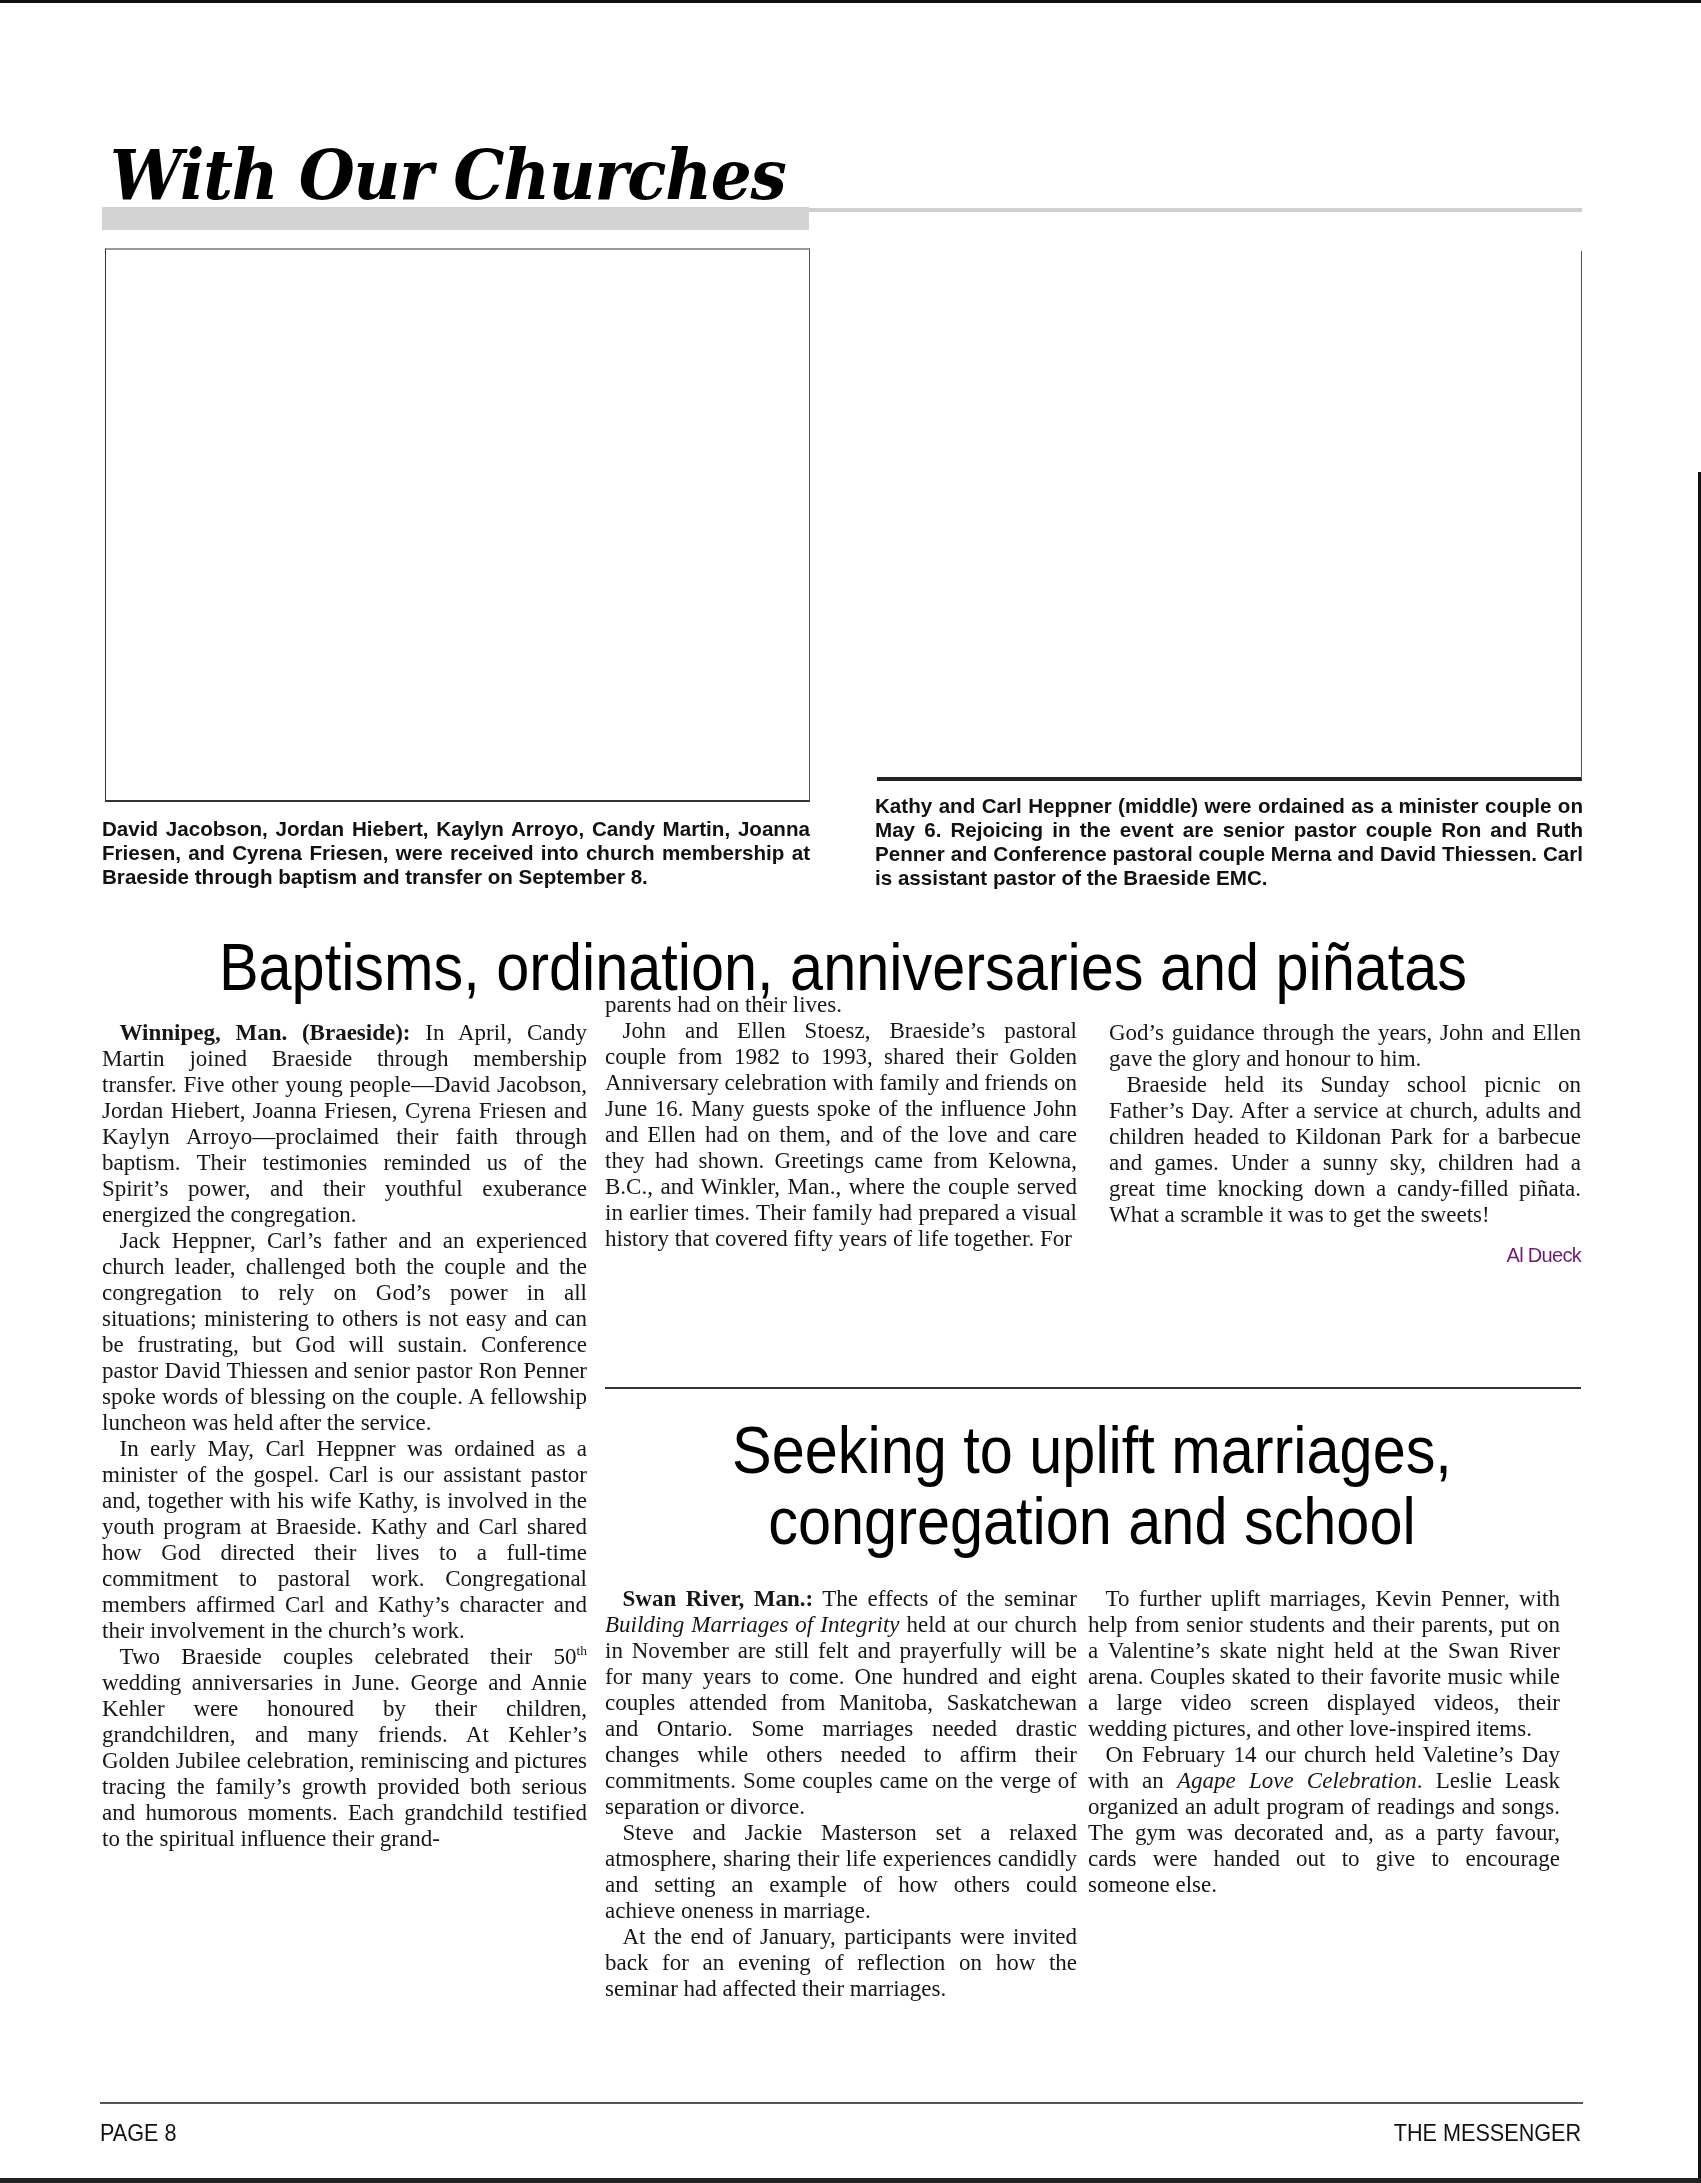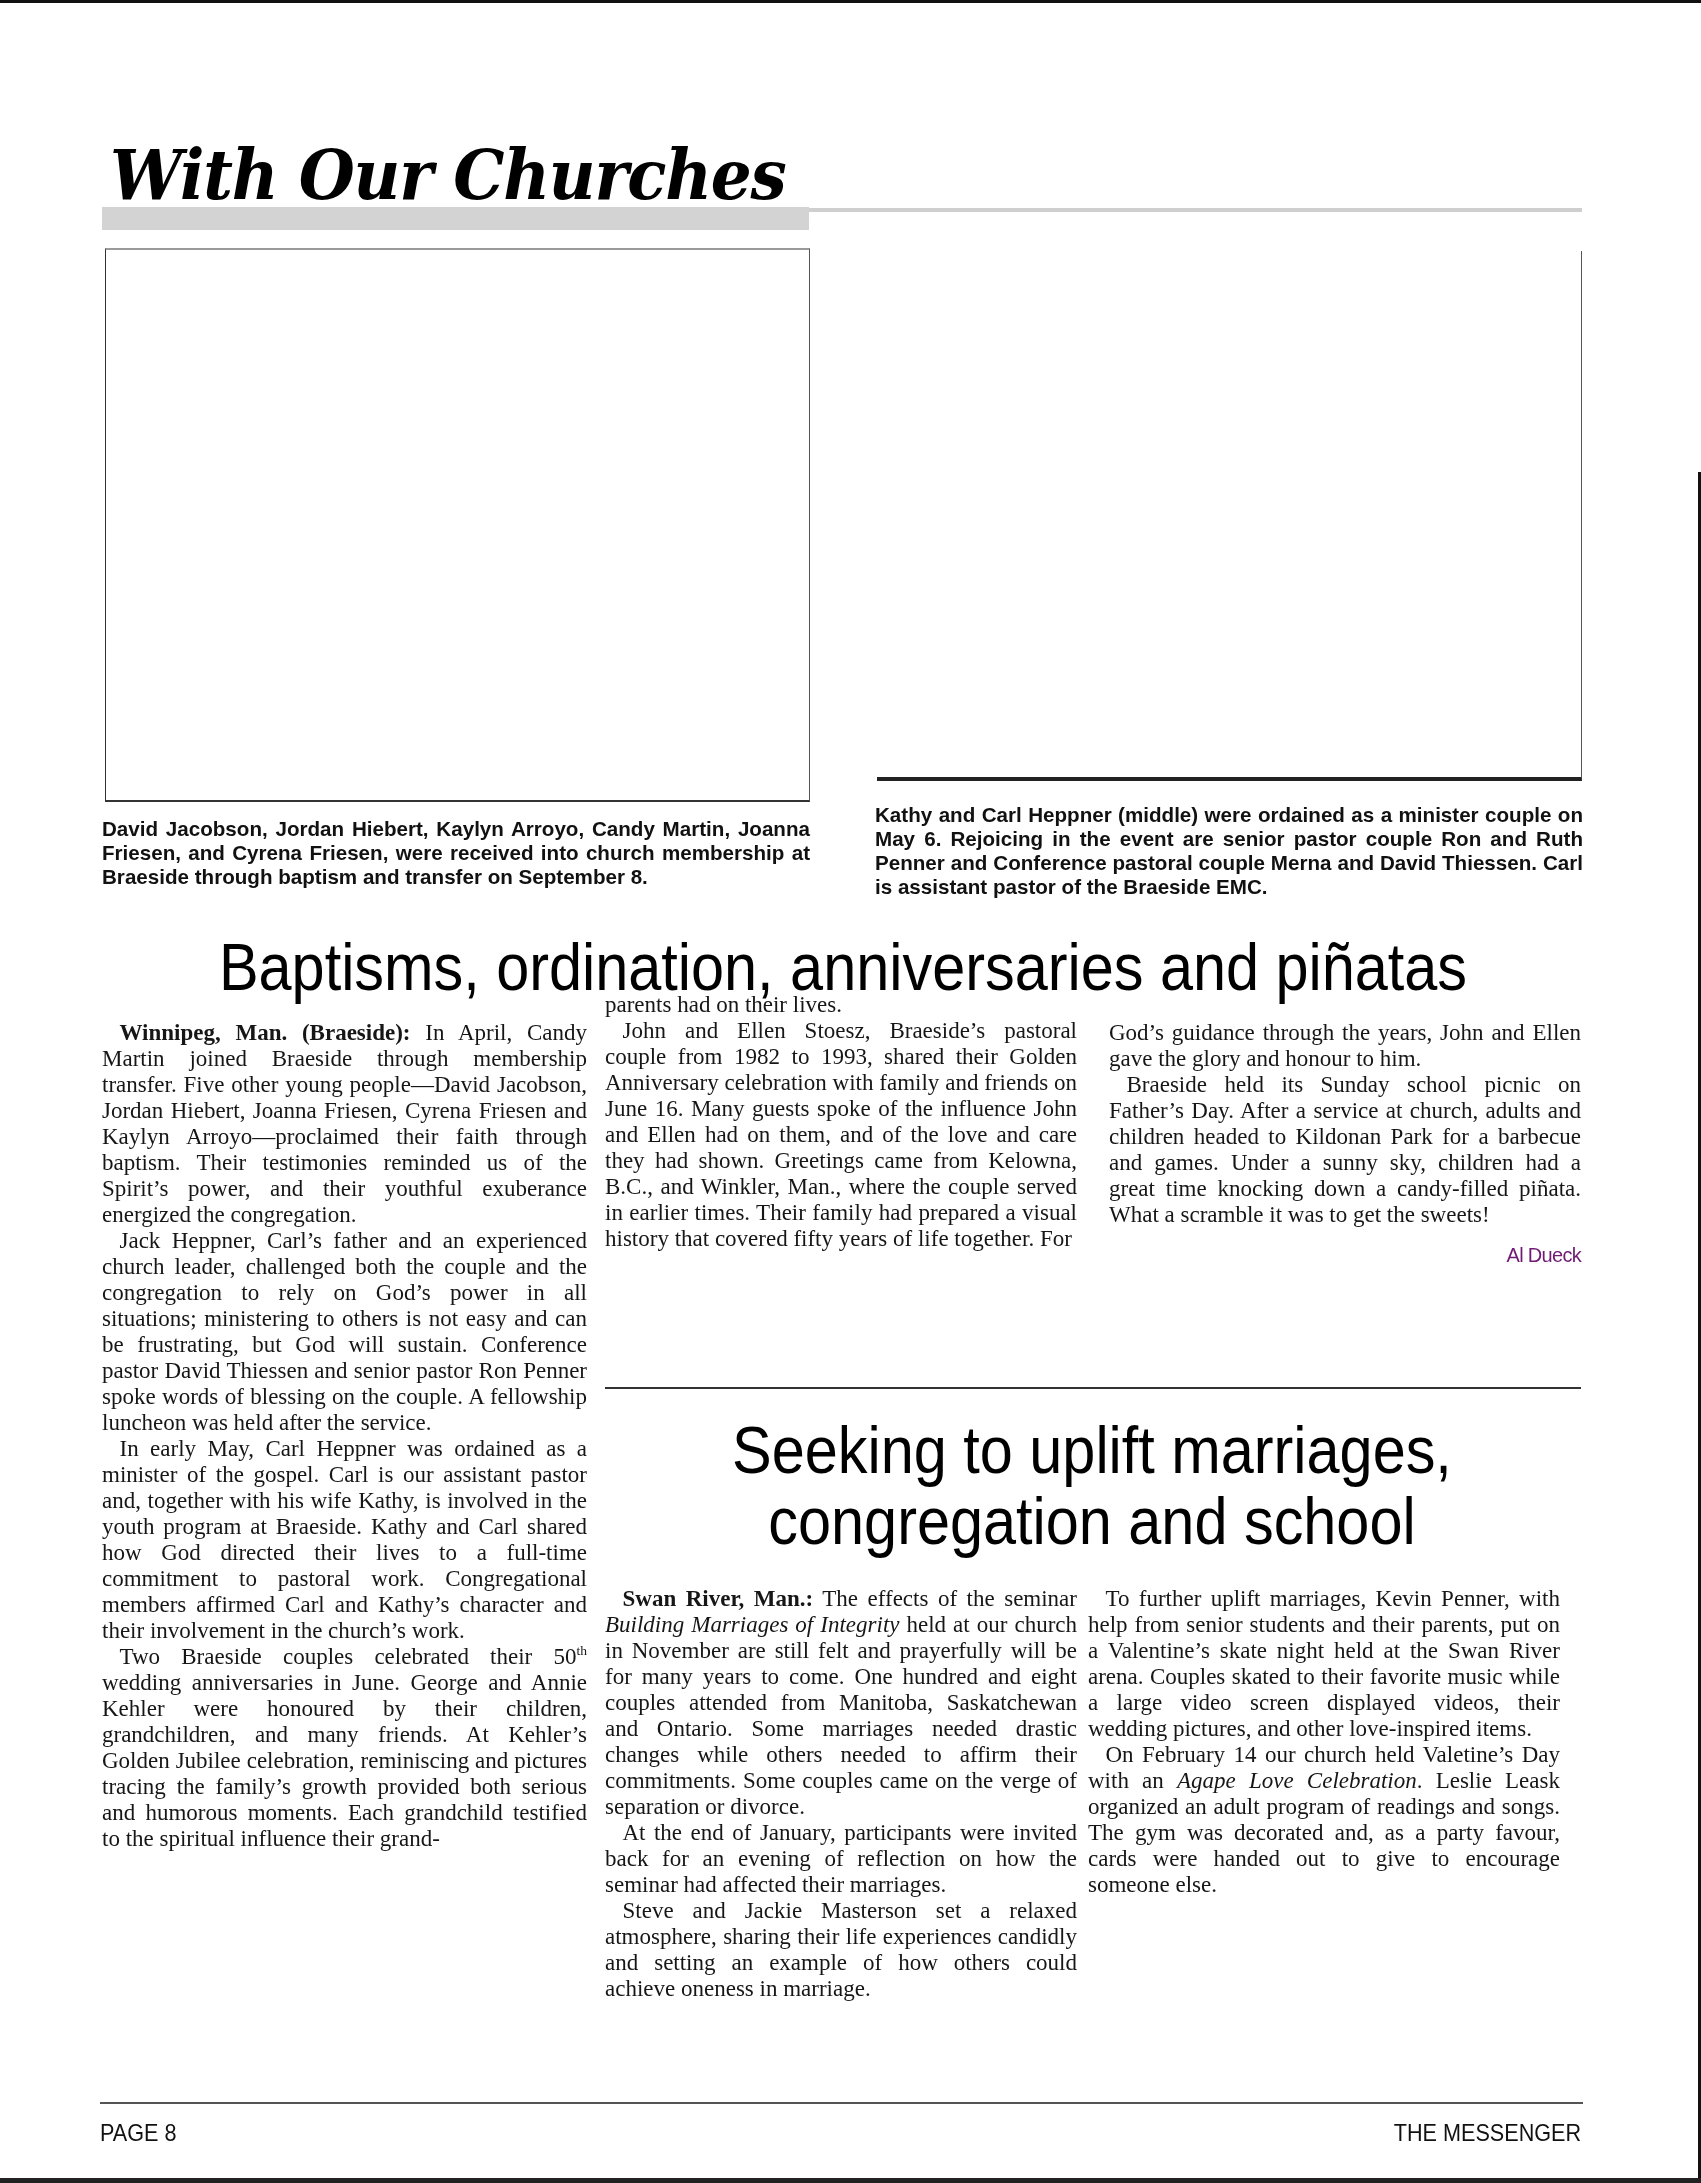--- a/index.html
+++ b/index.html
@@ -12,21 +12,21 @@
   .banner-bar { position:absolute; left:0; top:62px; width:707px; height:23px; background:#d3d3d3; }
   .banner-line { position:absolute; left:707px; top:63px; width:773px; height:4px; background:#cfcfcf; }
   .banner-title { position:absolute; left:8px; top:-5.4px; font-family:"DejaVu Serif", serif; font-style:italic; font-weight:bold; font-size:70px; letter-spacing:-1.3px; color:#000; transform:scaleX(0.92); transform-origin:left top; line-height:1; }
 
   .photo { position:absolute; background:#fff; box-sizing:border-box; }
   .photo-left { left:105px; top:248px; width:705px; height:554px; border-left:1.3px solid #333; border-right:1.3px solid #555; border-top:2.7px solid #9a9a9a; border-bottom:2.7px solid #333; }
   .photo-right { left:877px; top:251px; width:705px; height:530px; border-right:1.3px solid #555; border-bottom:4.7px solid #222; }
 
   .caption { position:absolute; font-family:"Liberation Sans", sans-serif; font-weight:bold; font-size:20.6px; line-height:24px; text-align:justify; text-align-last:left; color:#111; }
   .caption-left { left:102px; top:817px; width:708px; }
-  .caption-right { left:875px; top:794px; width:708px;margin-top:9px; }
+  .caption-right { left:875px; top:794px; width:708px; }
 
   .headline { position:absolute; font-family:"Liberation Sans", sans-serif; font-weight:normal; color:#000; text-align:center; line-height:1; transform:scaleX(0.9); }
   .headline-1 { left:88px; top:934px; width:1510px; font-size:66px; }
   .headline-2 { left:593px; top:1415px; width:998px; font-size:66px; line-height:71px; }
 
   .col { position:absolute; font-family:"Liberation Serif", serif; font-size:23px; line-height:26px; text-align:justify; color:#161616; }
   .col p { margin:0; text-indent:17.5px; }
   .col p.no-indent { text-indent:0; }
   .col .lead { font-weight:bold; }
   .col .byline { text-align:right; font-family:"Liberation Sans", sans-serif; font-size:20px; color:#701a75; margin-top:14px; letter-spacing:-0.7px; }
@@ -84,22 +84,22 @@
 
 <div class="divider"></div>
 
 <h2 class="headline headline-2" style="margin:0;">
   <span>Seeking to uplift marriages,</span><br>
   <span>congregation and school</span>
 </h2>
 
 <div class="col a2c1">
   <p><span class="lead">Swan River, Man.:</span><span> The effects of the seminar </span><i>Building Marriages of Integrity</i><span> held at our church in November are still felt and prayerfully will be for many years to come. One hundred and eight couples attended from Manitoba, Saskatchewan and Ontario. Some marriages needed drastic changes while others needed to affirm their commitments. Some couples came on the verge of separation or divorce.</span></p>
+  <p>Steve and Jackie Masterson set a relaxed atmosphere, sharing their life experiences candidly and setting an example of how others could achieve oneness in marriage.</p>
   <p>At the end of January, participants were invited back for an evening of reflection on how the seminar had affected their marriages.</p>
-  <p>Steve and Jackie Masterson set a relaxed atmosphere, sharing their life experiences candidly and setting an example of how others could achieve oneness in marriage.</p>
 </div>
 
 <div class="col a2c2">
   <p>To further uplift marriages, Kevin Penner, with help from senior students and their parents, put on a Valentine’s skate night held at the Swan River arena. Couples skated to their favorite music while a large video screen displayed videos, their wedding pictures, and other love-inspired items.</p>
   <p><span>On February 14 our church held Valetine’s Day with an </span><i>Agape Love Celebration</i><span>. Leslie Leask organized an adult program of readings and songs. The gym was decorated and, as a party favour, cards were handed out to give to encourage someone else.</span></p>
 </div>
 
 <div class="footer-rule"></div>
 <div class="footer-left">PAGE 8</div>
 <div class="footer-right">THE MESSENGER</div>

